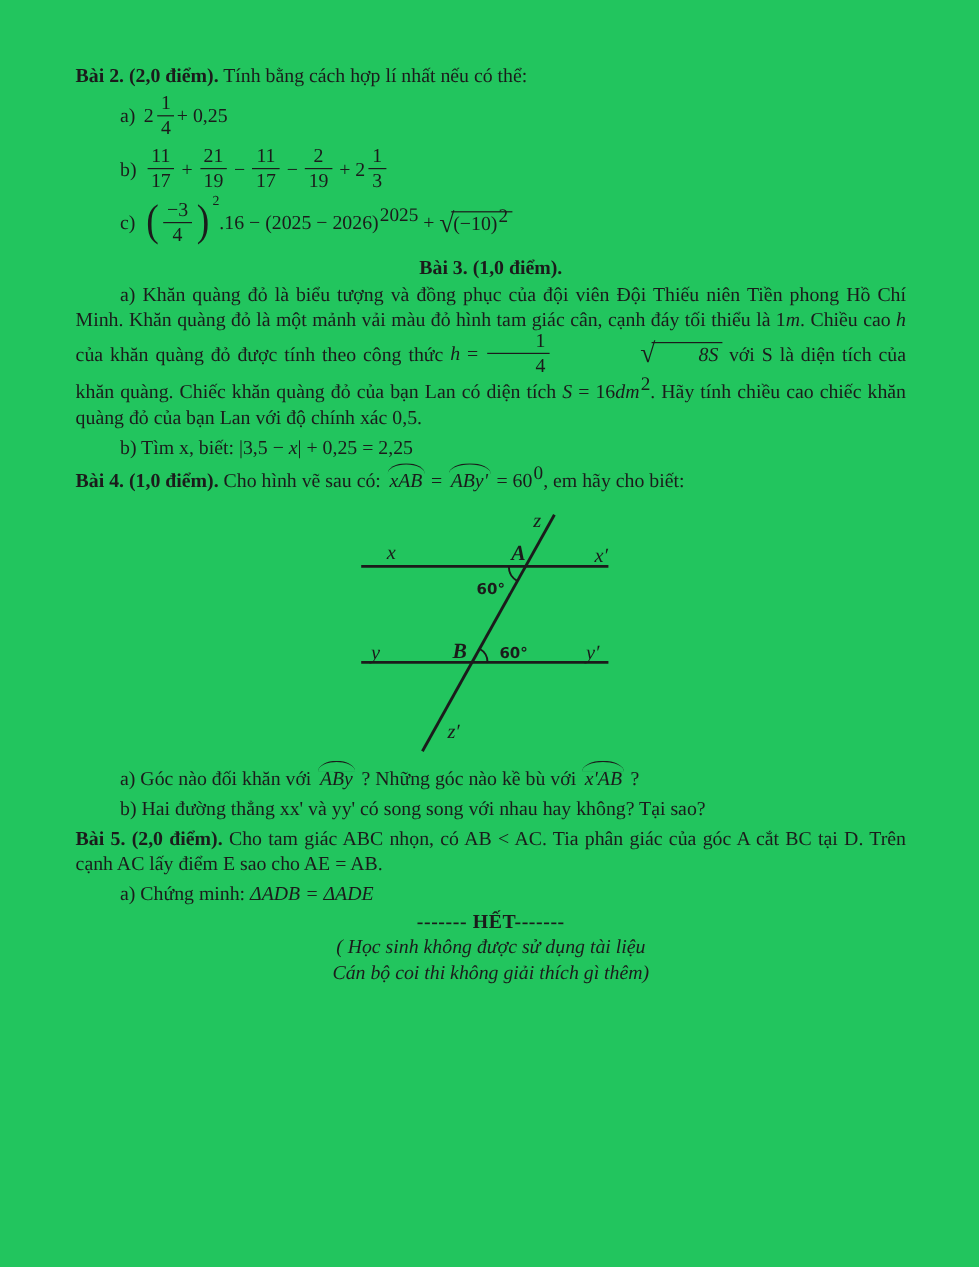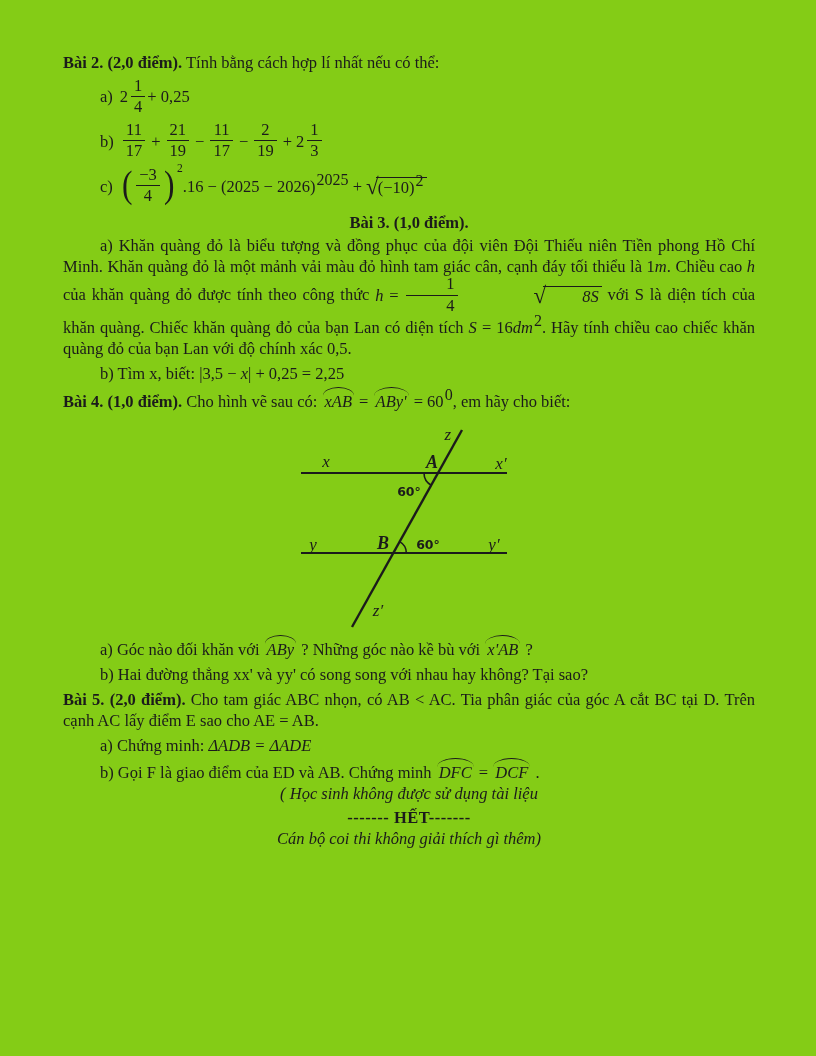--- a/index.html
+++ b/index.html
@@ -1,20 +1,20 @@
 <!DOCTYPE html>
 <html><head>
 <meta charset="utf-8">
 <style>
   html,body{margin:0;padding:0;background:#e8e8e8;}
   .page{
     position:relative;
     width:816px;height:1056px;
     margin:0 auto;
-    background:#84cc16;
+    background:#22c55e;
     color:#1b1b1b;
     font-family:"Liberation Serif", serif;
     font-size:16.5px;
     line-height:21px;
     box-sizing:border-box;
     padding:52px 61px 0 63px;
     overflow:hidden;
   }
   .bold{font-weight:bold;}
   .it{font-style:italic;}
@@ -100,19 +100,18 @@
   </div>
 
   <div class="indent qline"><span>a) Góc nào đối khăn với </span><span class="arc">ABy</span><span> ? Những góc nào kề bù với </span><span class="arc">x'AB</span><span> ?</span></div>
 
   <div class="indent qline">b) Hai đường thẳng xx' và yy' có song song với nhau hay không? Tại sao?</div>
 
   <p class="just" style="margin:4px 0 4px 0;"><span class="bold">Bài 5. (2,0 điểm).</span><span> Cho tam giác ABC nhọn, có AB &lt; AC. Tia phân giác của góc A cắt BC tại D. Trên cạnh AC lấy điểm E sao cho AE = AB.</span></p>
 
   <div class="indent" style="margin-top:3px;"><span>a) Chứng minh: </span><span class="it">ΔADB = ΔADE</span></div>
 
-  <div class="indent" style="margin-top:6px;"><span>b) Gọi F là giao điểm của ED và AB. Chứng minh </span><span class="arc">DFC</span><span> = </span><span class="arc">DCF</span><span> .</span></div>
 
+  <div class="center hetline">------- HẾT-------</div>
   <div class="center footnote">( Học sinh không được sử dụng tài liệu</div>
-  <div class="center hetline">------- HẾT-------</div>
   <div class="center footnote">Cán bộ coi thi không giải thích gì thêm)</div>
 
 </div>
 
 </body></html>

